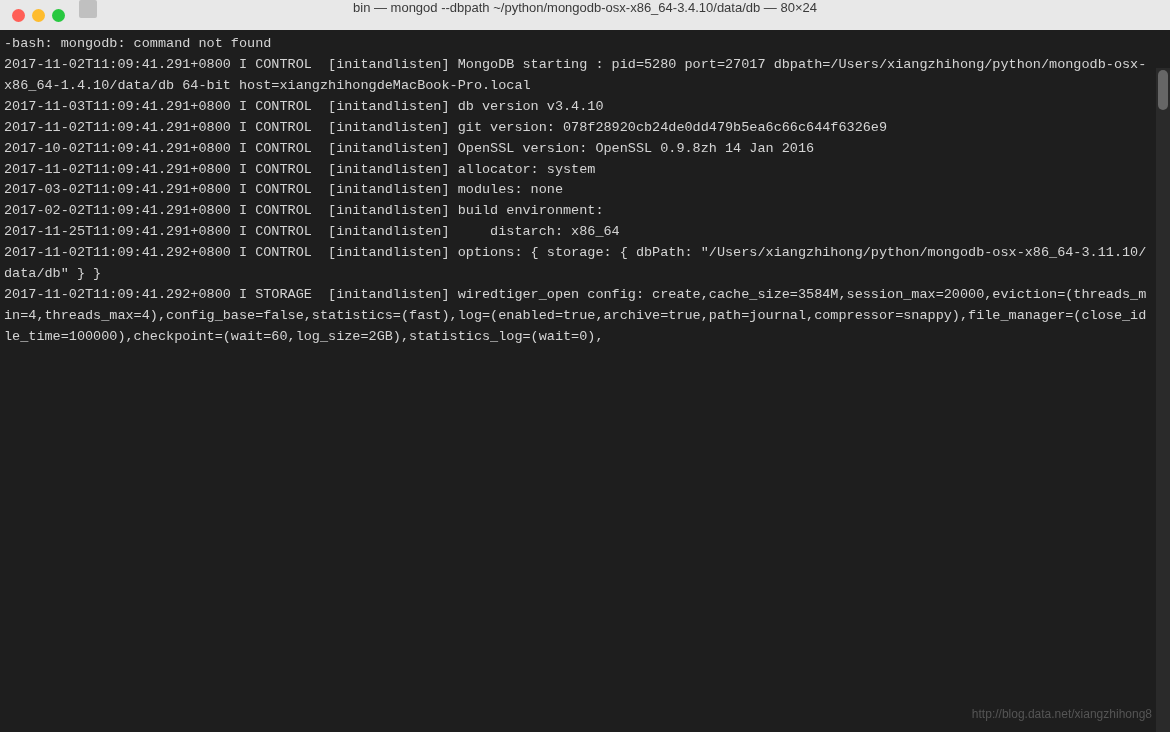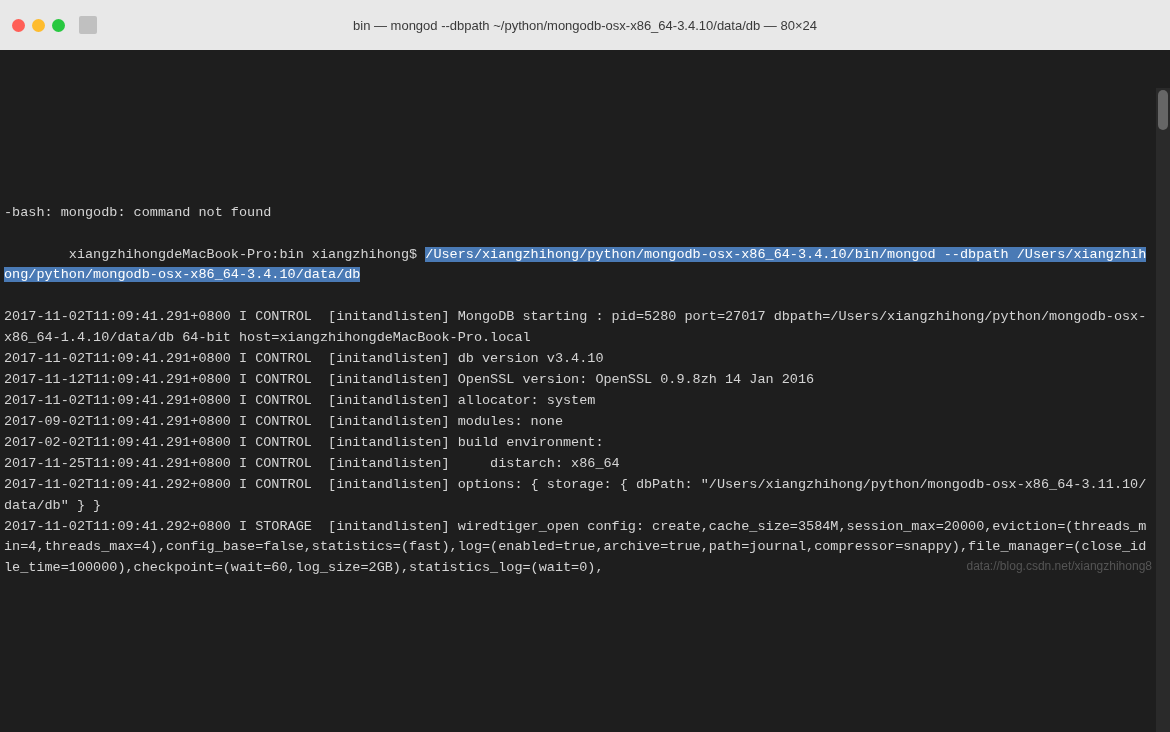--- a/index.html
+++ b/index.html
@@ -19,24 +19,23 @@
 
     .window {
       width: 1170px;
       height: 732px;
       background: #1e1e1e;
       display: flex;
       flex-direction: column;
     }
 
     .titlebar {
-      height: 50px;
+      height: 30px;
       background: #e8e8e8;
       display: flex;
-      align-items: center;
       padding: 0 12px;
       flex-shrink: 0;
       position: relative;
     }
 
     .traffic-lights {
       display: flex;
       gap: 7px;
       align-items: center;
     }
@@ -126,34 +125,32 @@
   <div class="titlebar">
     <div class="traffic-lights">
       <div class="traffic-light close"></div>
       <div class="traffic-light minimize"></div>
       <div class="traffic-light maximize"></div>
     </div>
     <div class="titlebar-icon"></div>
     <div class="titlebar-title">bin — mongod --dbpath ~/python/mongodb-osx-x86_64-3.4.10/data/db — 80×24</div>
   </div>
 
-  <div style="position: relative; flex: 1; overflow: hidden; display: flex; align-items: center;">
+  <div style="position: relative; flex: 1; overflow: hidden; display: flex;">
     <div class="terminal-content" style="flex: 1; padding-right: 18px;">
       <div class="line">-bash: mongodb: command not found</div>
-      <div class="line">
-        <span>xiangzhihongdeMacBook-Pro:bin xiangzhihong$ </span><span class="selected-text">/Users/xiangzhihong/python/mongodb-osx-x86_64-3.4.10/bin/mongod --dbpath /Users/xiangzhihong/python/mongodb-osx-x86_64-3.4.10/data/db</span>
-      </div>
       <div class="line">2017-11-02T11:09:41.291+0800 I CONTROL  [initandlisten] MongoDB starting : pid=5280 port=27017 dbpath=/Users/xiangzhihong/python/mongodb-osx-x86_64-1.4.10/data/db 64-bit host=xiangzhihongdeMacBook-Pro.local</div>
-      <div class="line">2017-11-02T11:09:41.291+0800 I CONTROL  [initandlisten] db version v3.4.10</div>
-      <div class="line">2017-11-12T11:09:41.291+0800 I CONTROL  [initandlisten] OpenSSL version: OpenSSL 0.9.8zh 14 Jan 2016</div>
+      <div class="line">2017-11-03T11:09:41.291+0800 I CONTROL  [initandlisten] db version v3.4.10</div>
+      <div class="line">2017-11-02T11:09:41.291+0800 I CONTROL  [initandlisten] git version: 078f28920cb24de0dd479b5ea6c66c644f6326e9</div>
+      <div class="line">2017-10-02T11:09:41.291+0800 I CONTROL  [initandlisten] OpenSSL version: OpenSSL 0.9.8zh 14 Jan 2016</div>
       <div class="line">2017-11-02T11:09:41.291+0800 I CONTROL  [initandlisten] allocator: system</div>
-      <div class="line">2017-09-02T11:09:41.291+0800 I CONTROL  [initandlisten] modules: none</div>
+      <div class="line">2017-03-02T11:09:41.291+0800 I CONTROL  [initandlisten] modules: none</div>
       <div class="line">2017-02-02T11:09:41.291+0800 I CONTROL  [initandlisten] build environment:</div>
       <div class="line">2017-11-25T11:09:41.291+0800 I CONTROL  [initandlisten]     distarch: x86_64</div>
       <div class="line">2017-11-02T11:09:41.292+0800 I CONTROL  [initandlisten] options: { storage: { dbPath: "/Users/xiangzhihong/python/mongodb-osx-x86_64-3.11.10/data/db" } }</div>
       <div class="line">2017-11-02T11:09:41.292+0800 I STORAGE  [initandlisten] wiredtiger_open config: create,cache_size=3584M,session_max=20000,eviction=(threads_min=4,threads_max=4),config_base=false,statistics=(fast),log=(enabled=true,archive=true,path=journal,compressor=snappy),file_manager=(close_idle_time=100000),checkpoint=(wait=60,log_size=2GB),statistics_log=(wait=0),</div>
-      <div class="watermark">data://blog.csdn.net/xiangzhihong8</div>
+      <div class="watermark">http://blog.data.net/xiangzhihong8</div>
     </div>
     <div class="scrollbar-track">
       <div class="scrollbar-thumb"></div>
     </div>
   </div>
 </div>
 
 </body></html>

